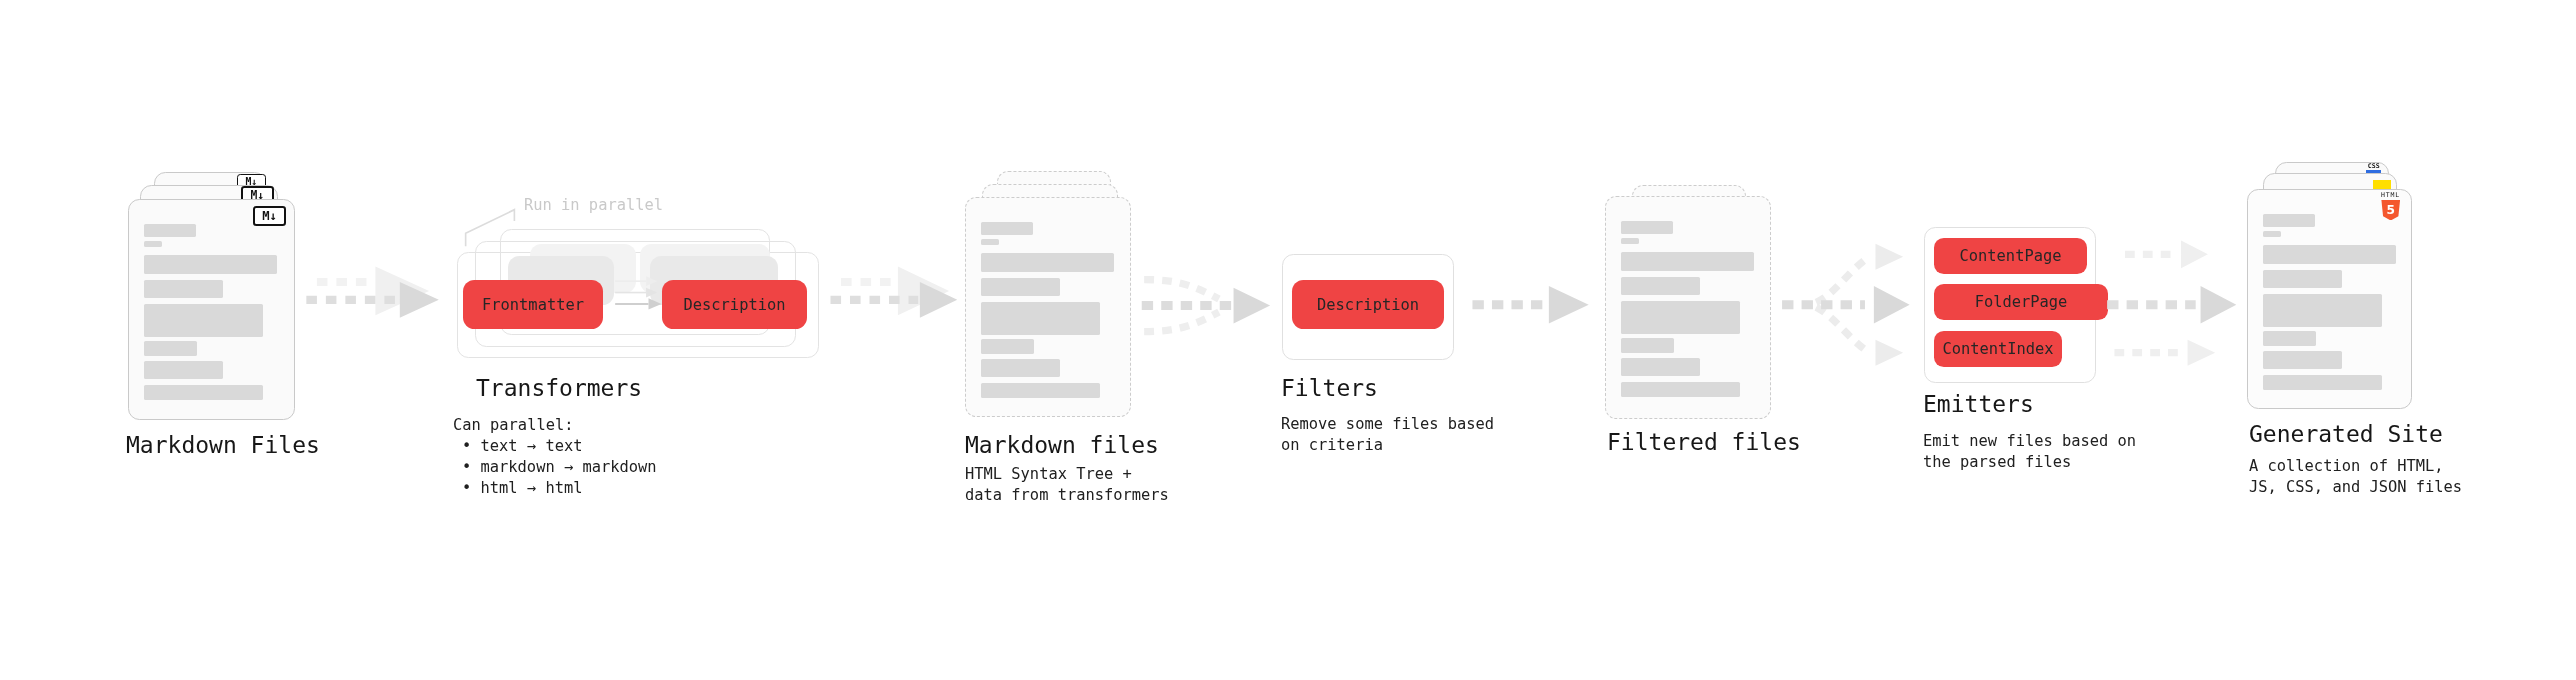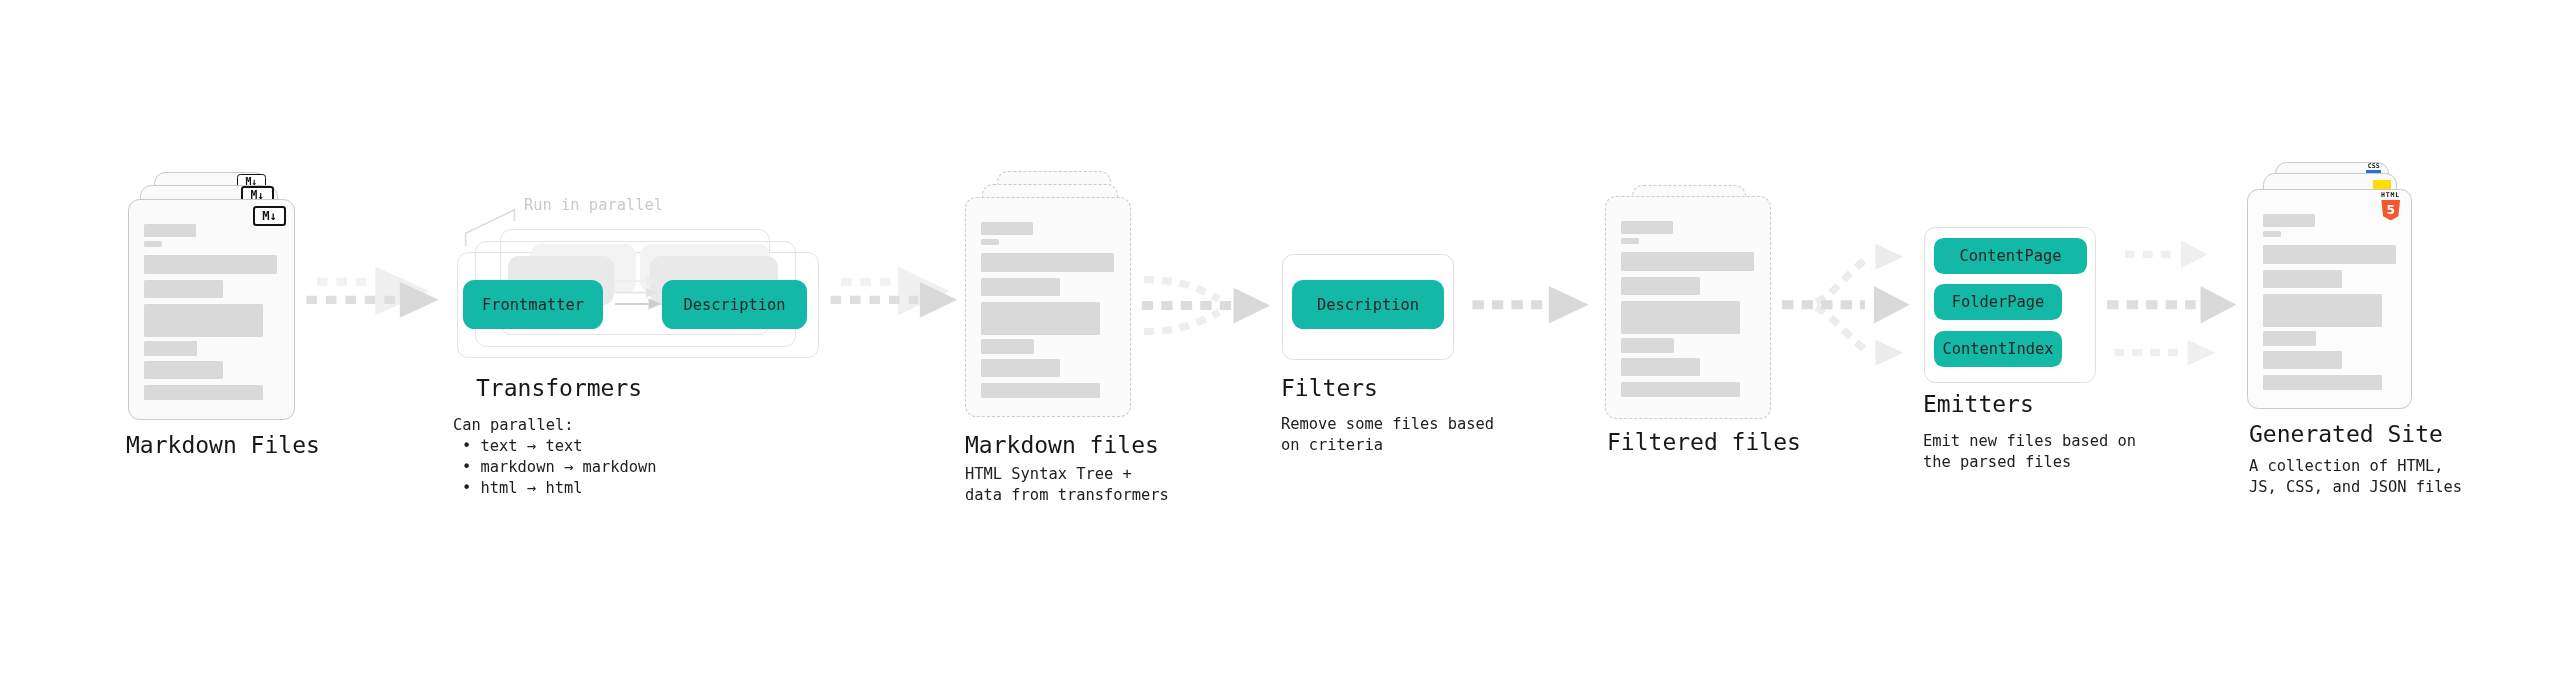--- a/index.html
+++ b/index.html
@@ -5,35 +5,35 @@
   html,body{margin:0;padding:0;background:#fff;}
   #canvas{
     position:relative;width:2576px;height:681px;background:#ffffff;overflow:hidden;
     font-family:"DejaVu Sans Mono","Liberation Mono",monospace;
   }
   .abs{position:absolute;box-sizing:border-box;}
   .file-card{background:#fafafa;border:1.6px solid #c9c9c9;border-radius:11.4px;}
   .file-card.dashed{border-style:dashed;border-color:#cccccc;background:#fbfbfb;}
   .frame{border:1.6px solid #e3e3e3;border-radius:11.4px;background:transparent;}
   .panel{border:1.6px solid #e0e0e0;border-radius:11.4px;background:#ffffff;}
-  .pill{background:#14b8a6;border-radius:11.4px;display:flex;align-items:center;justify-content:center;
+  .pill{background:#ef4444;border-radius:11.4px;display:flex;align-items:center;justify-content:center;
         font-size:15.4px;color:#262626;white-space:nowrap;}
   .pill.small{border-radius:9.8px;}
   .ghost1{background:#e9e9e9;border-radius:11.4px;}
   .ghost2{background:#f3f3f3;border-radius:11.4px;}
   .title{font-size:23px;color:#171717;white-space:nowrap;}
   .desc{font-size:15.4px;color:#202020;white-space:nowrap;}
   .note{font-size:15.4px;color:#c9c9c9;white-space:nowrap;}
   .bar{position:absolute;background:#d9d9d9;border-radius:1.6px;}
   .md-badge{background:#ffffff;border:2.4px solid #121212;border-radius:3.3px;display:flex;align-items:center;
             justify-content:center;font-weight:bold;color:#121212;}
   .css-badge-label{font-size:6.5px;font-weight:bold;color:#111;line-height:6.5px;text-align:center;}
   .css-badge-bar{background:#2e6ce0;height:2.4px;width:15.4px;margin-top:0.8px;}
   .js-badge{background:#ffdf00;}
-  .html-badge-label{font-size:6.5px;font-weight:bold;color:#111;line-height:7.3px;text-align:center;letter-spacing:0.8px;}
+  .html-badge-label{font-size:6.5px;font-weight:normal;color:#111;line-height:7.3px;text-align:center;letter-spacing:0.8px;}
   .html-shield{clip-path:polygon(0 0,100% 0,91% 79%,50% 100%,9% 79%);background:#f4572e;
                display:flex;align-items:center;justify-content:center;}
   .html-shield span{color:#fff;font-size:12.2px;font-weight:bold;font-family:"DejaVu Sans",sans-serif;line-height:12.2px;}
   svg{position:absolute;left:0;top:0;pointer-events:none;}
 </style>
 </head>
 <body>
 
 <div id="canvas">
 
@@ -117,21 +117,21 @@
         <div class="bar" style="left: 14.6px; top: 141px; width: 53px; height: 14.6px;"></div>
         <div class="bar" style="left: 14.6px; top: 161px; width: 79px; height: 18px;"></div>
         <div class="bar" style="left: 14.6px; top: 185px; width: 119px; height: 14.6px;"></div>
       </div>
     <div class="abs title" style="left:1607px;top:429px">Filtered files</div>
   </div>
 
   <div>
     <div class="abs panel" style="left:1924px;top:227px;width:172px;height:156px"></div>
     <div class="abs pill small" style="left:1934px;top:238px;width:153px;height:36px">ContentPage</div>
-    <div class="abs pill small" style="left:1934px;top:284px;width:128px;height:36px">FolderPage</div>
+    <div class="abs pill small" style="left:1934px;top:284px;width:174px;height:36px">FolderPage</div>
     <div class="abs pill small" style="left:1934px;top:331px;width:128px;height:36px">ContentIndex</div>
     <div class="abs title" style="left:1923px;top:391px">Emitters</div>
     <div class="abs desc" style="left:1923px;top:432px">Emit new files based on</div>
     <div class="abs desc" style="left:1923px;top:453px">the parsed files</div>
   </div>
 
   <div>
     <div class="abs file-card" style="left:2275px;top:162px;width:114px;height:65px"></div>
     <div class="abs" style="left:2366px;top:163px">
       <div class="css-badge-label">CSS</div>

